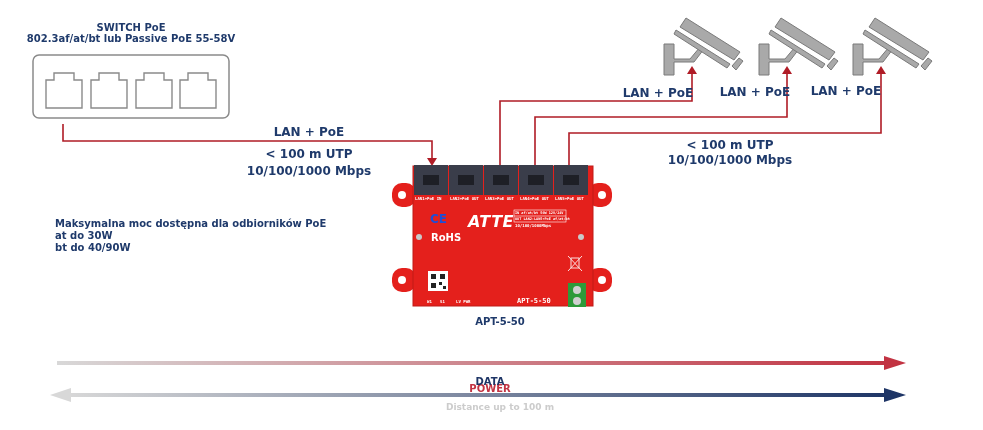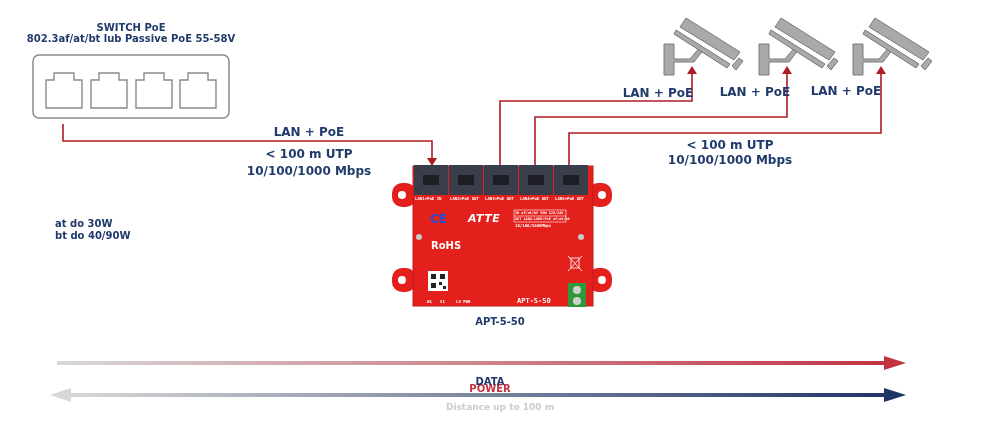--- a/index.html
+++ b/index.html
@@ -159,33 +159,34 @@
 <div class="lbl center" style="left:309px;top:164px;">10/100/1000 Mbps</div>
 
 <div class="lbl center" style="left:658px;top:86px;">LAN + PoE</div>
 <div class="lbl center" style="left:755px;top:85px;">LAN + PoE</div>
 <div class="lbl center" style="left:846px;top:84px;">LAN + PoE</div>
 
 <div class="lbl center" style="left:730px;top:138px;">&lt; 100 m UTP</div>
 <div class="lbl center" style="left:730px;top:153px;">10/100/1000 Mbps</div>
 
 <div class="info">
+  <div>Maksymalna moc dostępna dla odbiorników PoE</div>
   <div>at do 30W</div>
   <div>bt do 40/90W</div>
 </div>
 
 <div class="lbl pcbtxt" style="left:415px;top:196px;font-size:4px;color:#fff;line-height:5px;width:32px;white-space:normal;">LAN1+PoE IN</div>
 <div class="lbl pcbtxt" style="left:450px;top:196px;font-size:4px;color:#fff;line-height:5px;width:32px;white-space:normal;">LAN2+PoE OUT</div>
 <div class="lbl pcbtxt" style="left:485px;top:196px;font-size:4px;color:#fff;line-height:5px;width:32px;white-space:normal;">LAN3+PoE OUT</div>
 <div class="lbl pcbtxt" style="left:520px;top:196px;font-size:4px;color:#fff;line-height:5px;width:32px;white-space:normal;">LAN4+PoE OUT</div>
 <div class="lbl pcbtxt" style="left:555px;top:196px;font-size:4px;color:#fff;line-height:5px;width:32px;white-space:normal;">LAN5+PoE OUT</div>
 
 <div class="lbl" style="left:430px;top:212px;font-size:12px;color:#1d4ed8;">CE</div>
-<div class="lbl" style="left:431px;top:232px;font-size:10px;color:#fff;margin-top:8px;">RoHS</div>
-<div class="lbl" style="left:468px;top:212px;font-size:11px;color:#fff;font-style:italic;letter-spacing:0.5px;">ATTE</div>
+<div class="lbl" style="left:431px;top:232px;font-size:10px;color:#fff;">RoHS</div>
+<div class="lbl" style="left:468px;top:212px;font-size:16px;color:#fff;font-style:italic;letter-spacing:0.5px;">ATTE</div>
 <div class="lbl pcbtxt" style="left:515px;top:210px;font-size:3.5px;color:#fff;line-height:6px;">IN  af/at/bt 50W 12V/24V</div>
 <div class="lbl pcbtxt" style="left:515px;top:216px;font-size:3.5px;color:#fff;line-height:6px;">OUT LAN2-LAN5+PoE af/at/bt</div>
 <div class="lbl pcbtxt" style="left:515px;top:223px;font-size:4px;color:#fff;">10/100/1000Mbps</div>
 <div class="lbl pcbtxt" style="left:427px;top:299px;font-size:4px;color:#fff;">W1</div>
 <div class="lbl pcbtxt" style="left:440px;top:299px;font-size:4px;color:#fff;">S1</div>
 <div class="lbl pcbtxt" style="left:456px;top:299px;font-size:4px;color:#fff;">LV PWR</div>
 <div class="lbl pcbtxt" style="left:517px;top:297px;font-size:7px;color:#fff;">APT-5-50</div>
 
 <div class="lbl center" style="left:500px;top:316px;font-size:10px;">APT-5-50</div>
 

